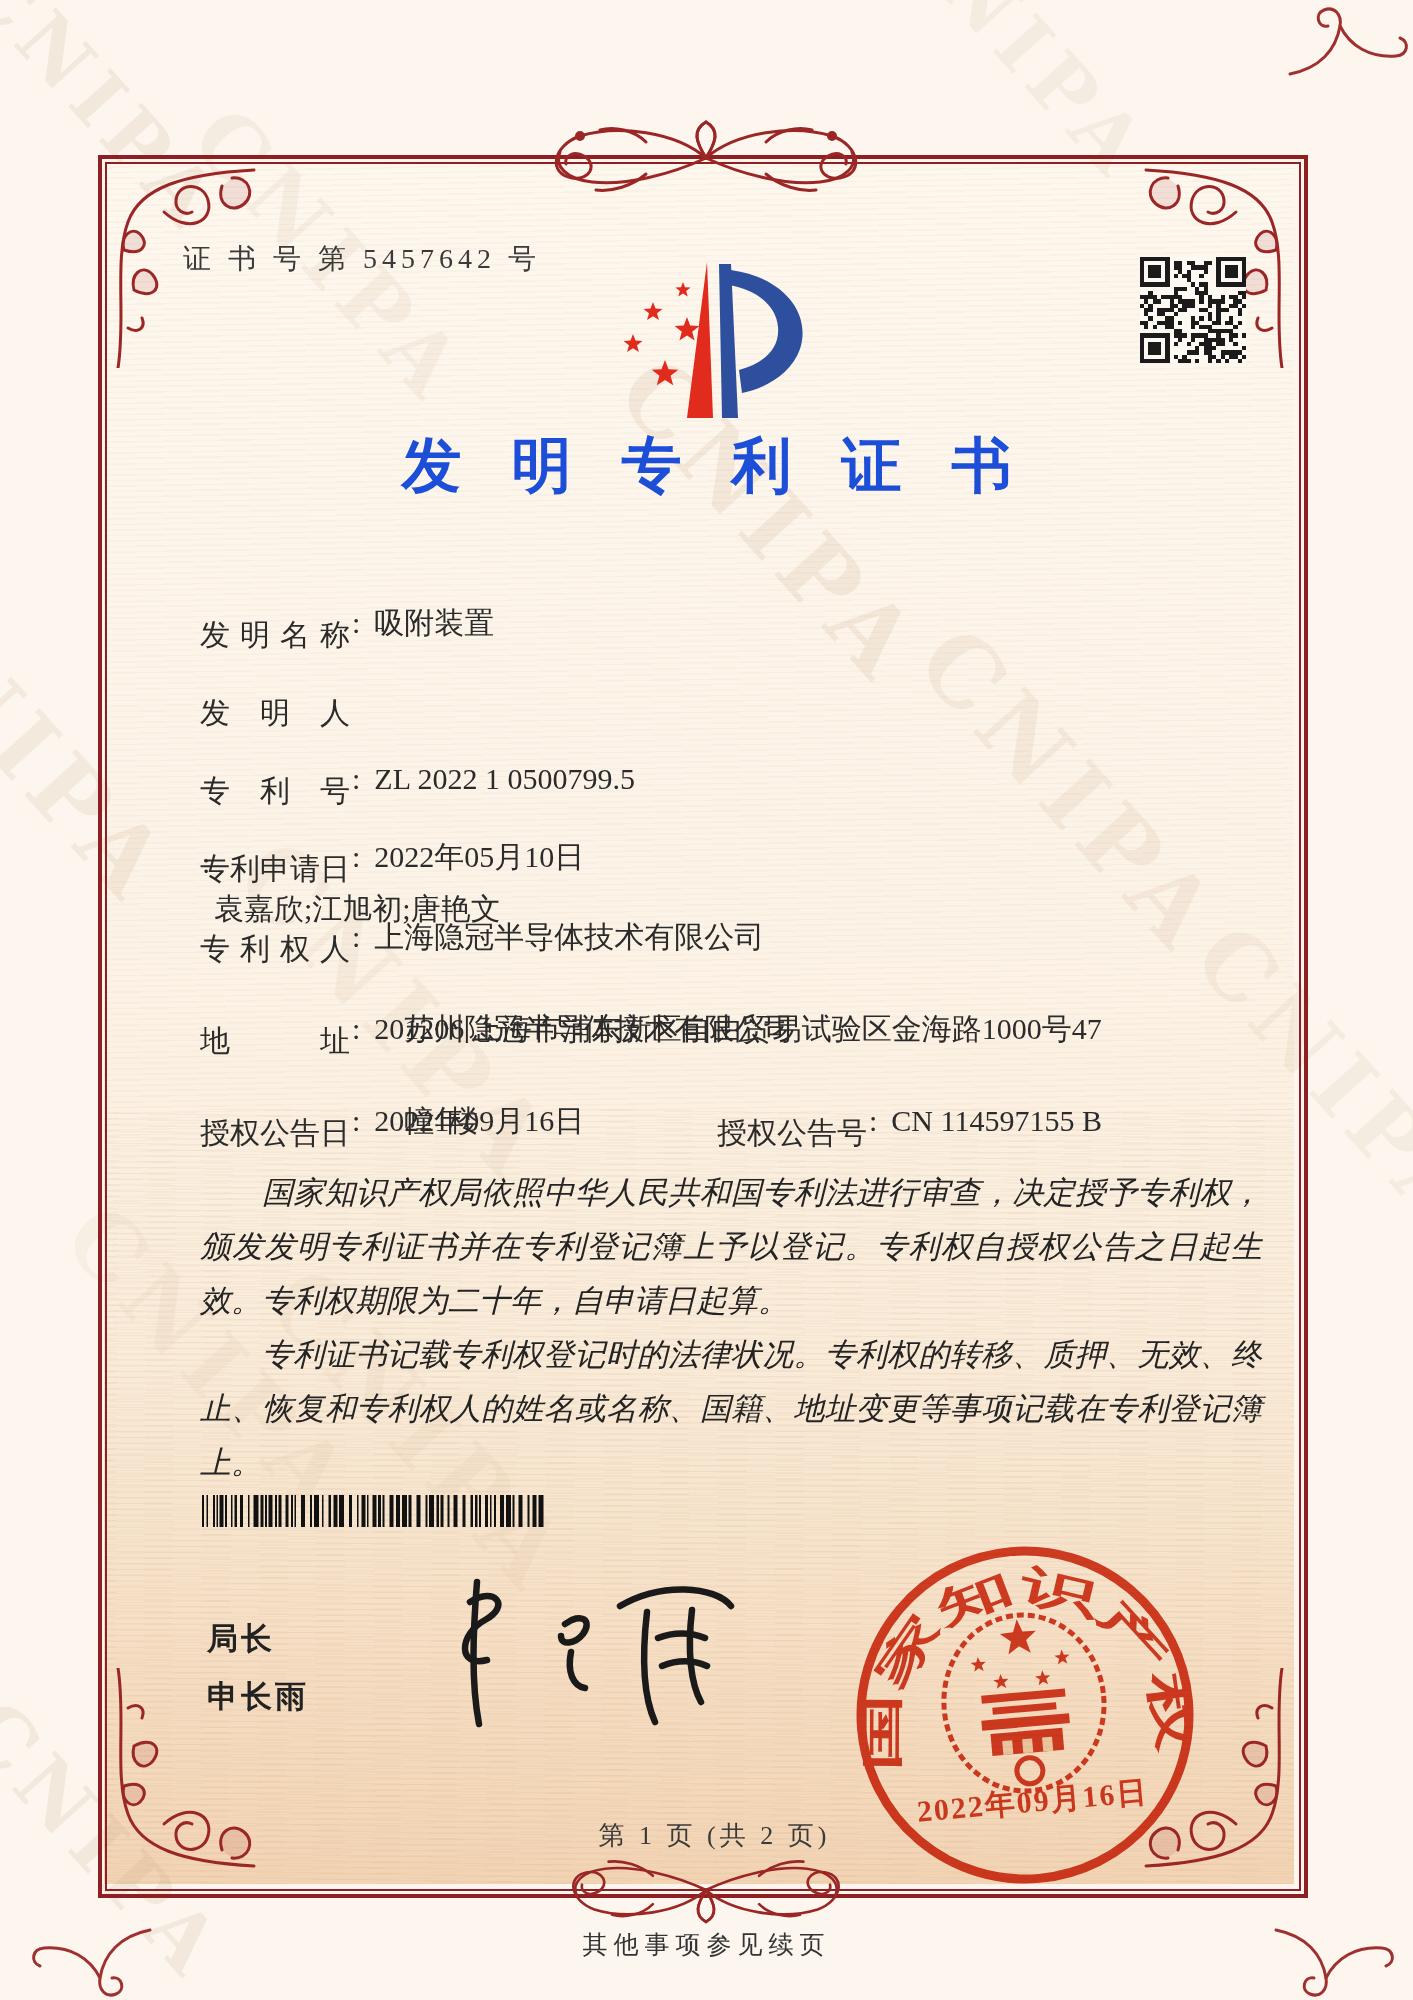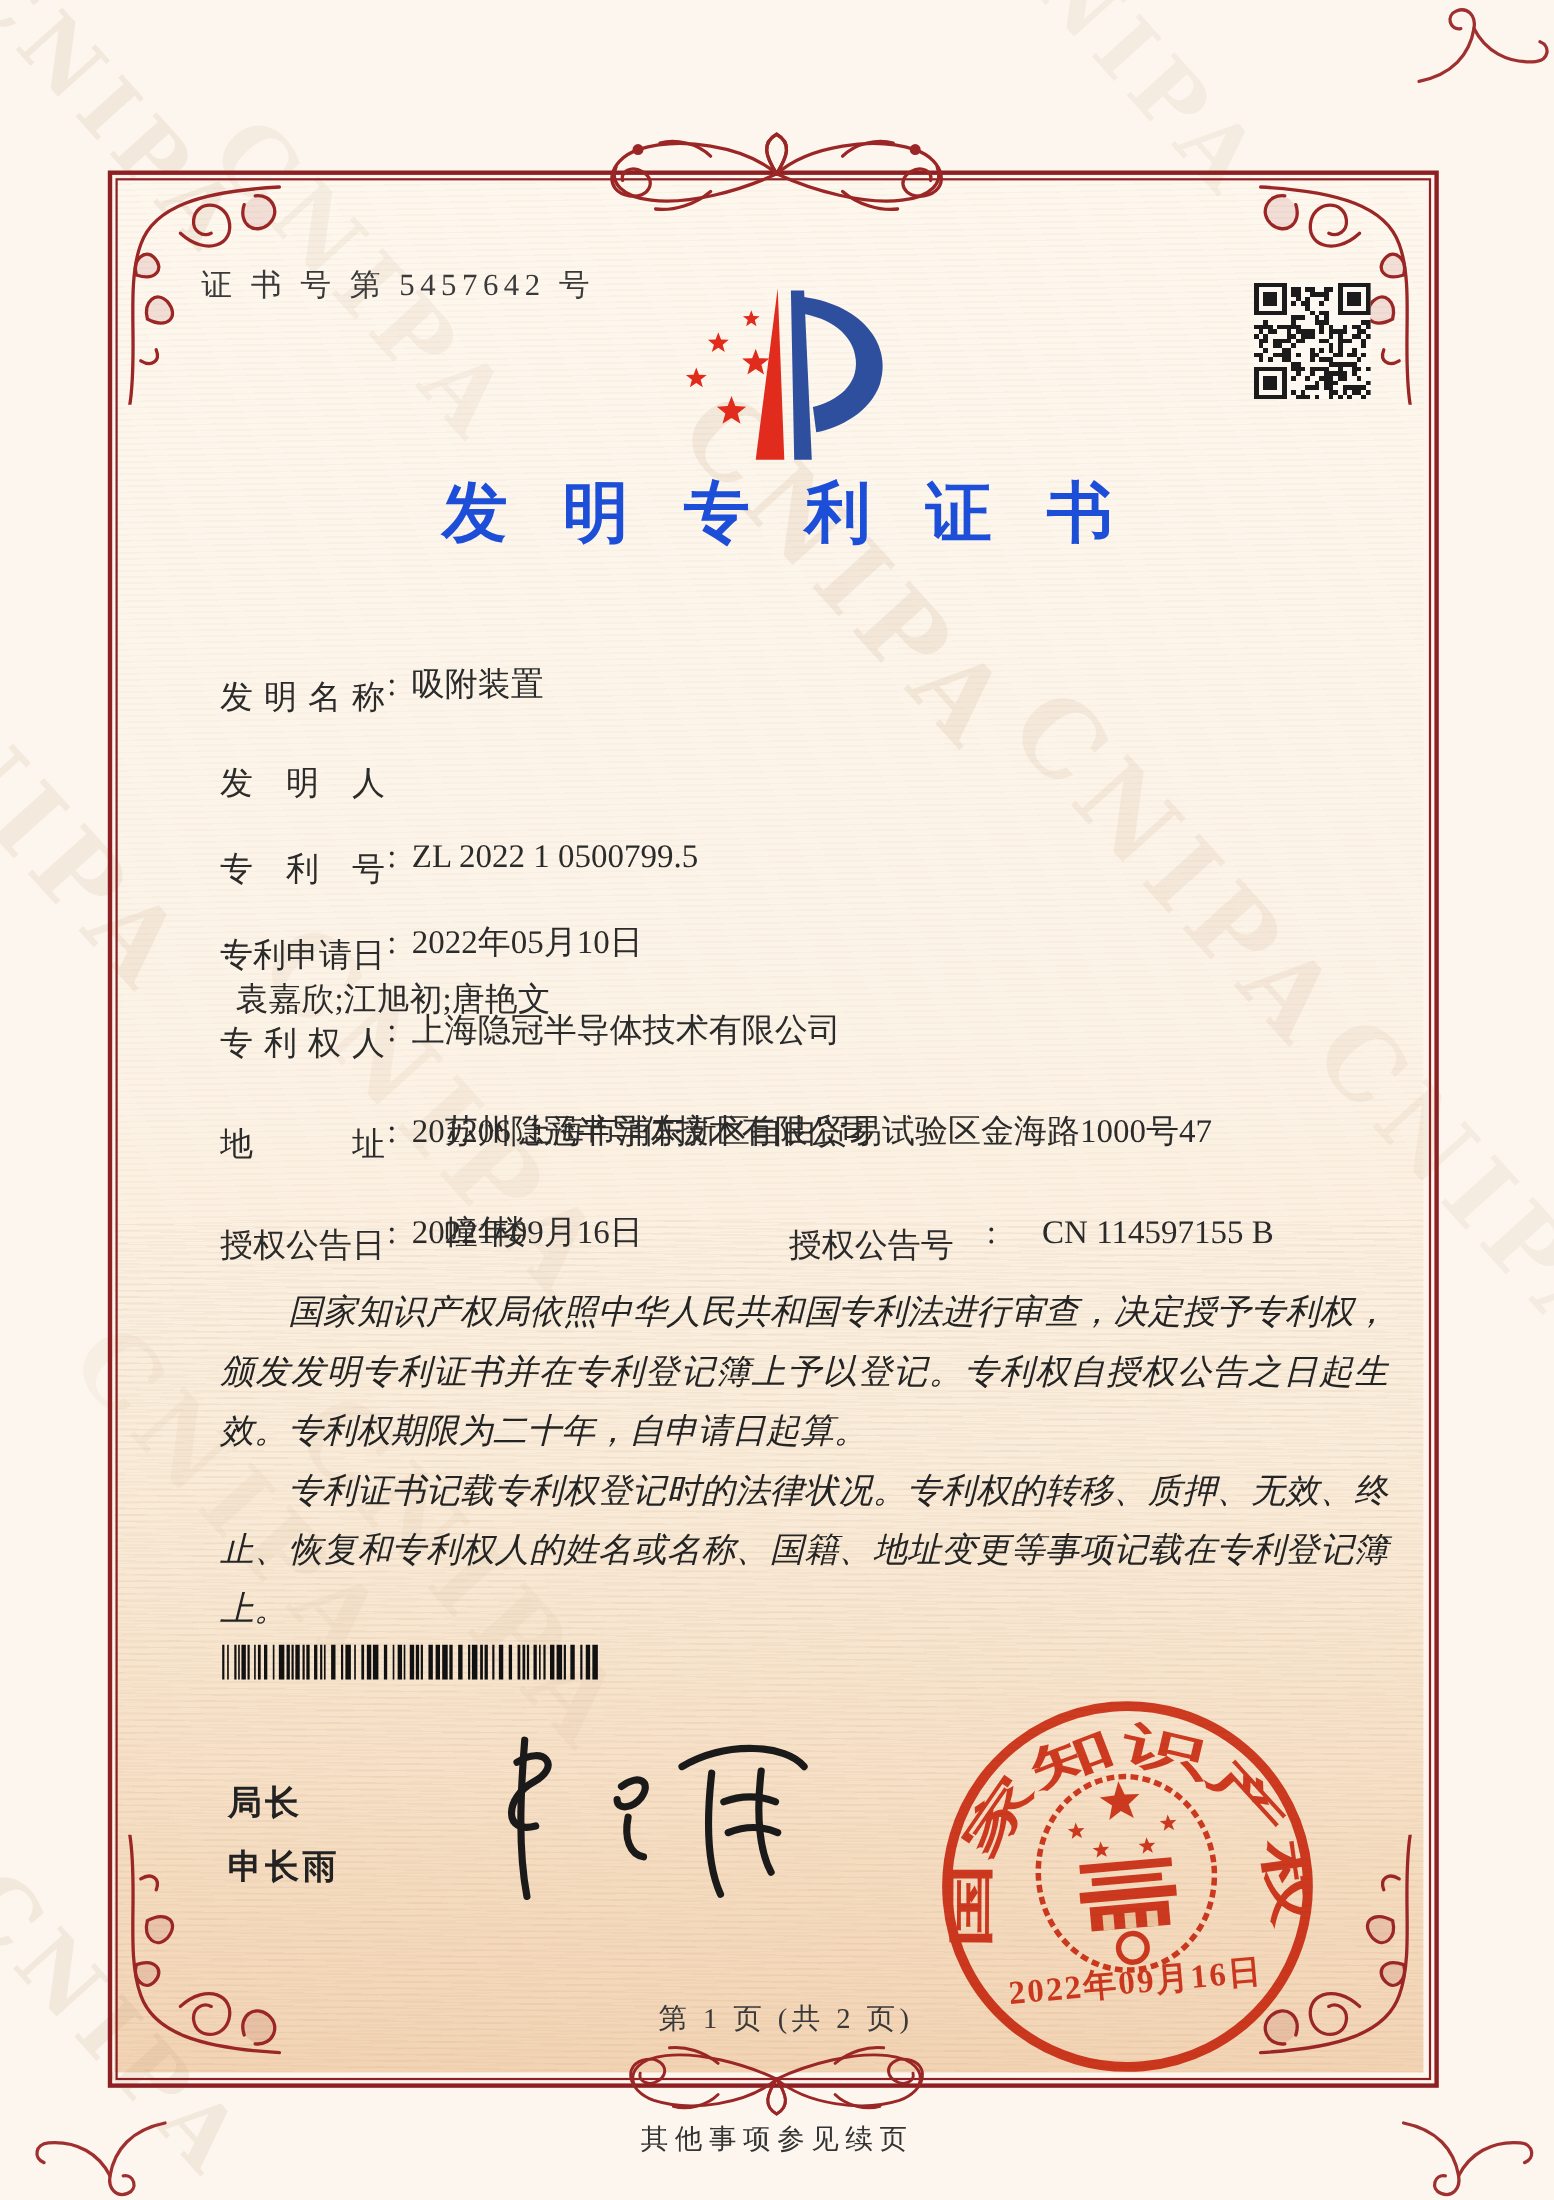--- a/index.html
+++ b/index.html
@@ -53,21 +53,21 @@
     position:absolute;z-index:5;left:200px;display:flex;align-items:flex-start;
     font-size:30px;line-height:46px;color:#2b2b2b;
   }
   .row .lbl{
     display:inline-block;width:150px;text-align:justify;text-align-last:justify;
     flex:0 0 150px;
     margin-top:12px;
   }
   .row .colon{margin-left:2px;}
   .row .val{margin-left:14px;white-space:pre-wrap;}
-  .grant-no{left:717px;gap:28px;}
+  .grant-no{left:717px;}
   
   .body-text{
     position:absolute;z-index:5;left:200px;top:1166px;width:1062px;
     font-size:31px;line-height:54px;text-align:justify;color:#242424;
   }
   .body-text p{margin:0;text-indent:62px;font-style:italic;}
   
   .barcode{position:absolute;z-index:5;left:200px;top:1495px;width:350px;height:32px;}
   .director{
     position:absolute;z-index:5;left:207px;

